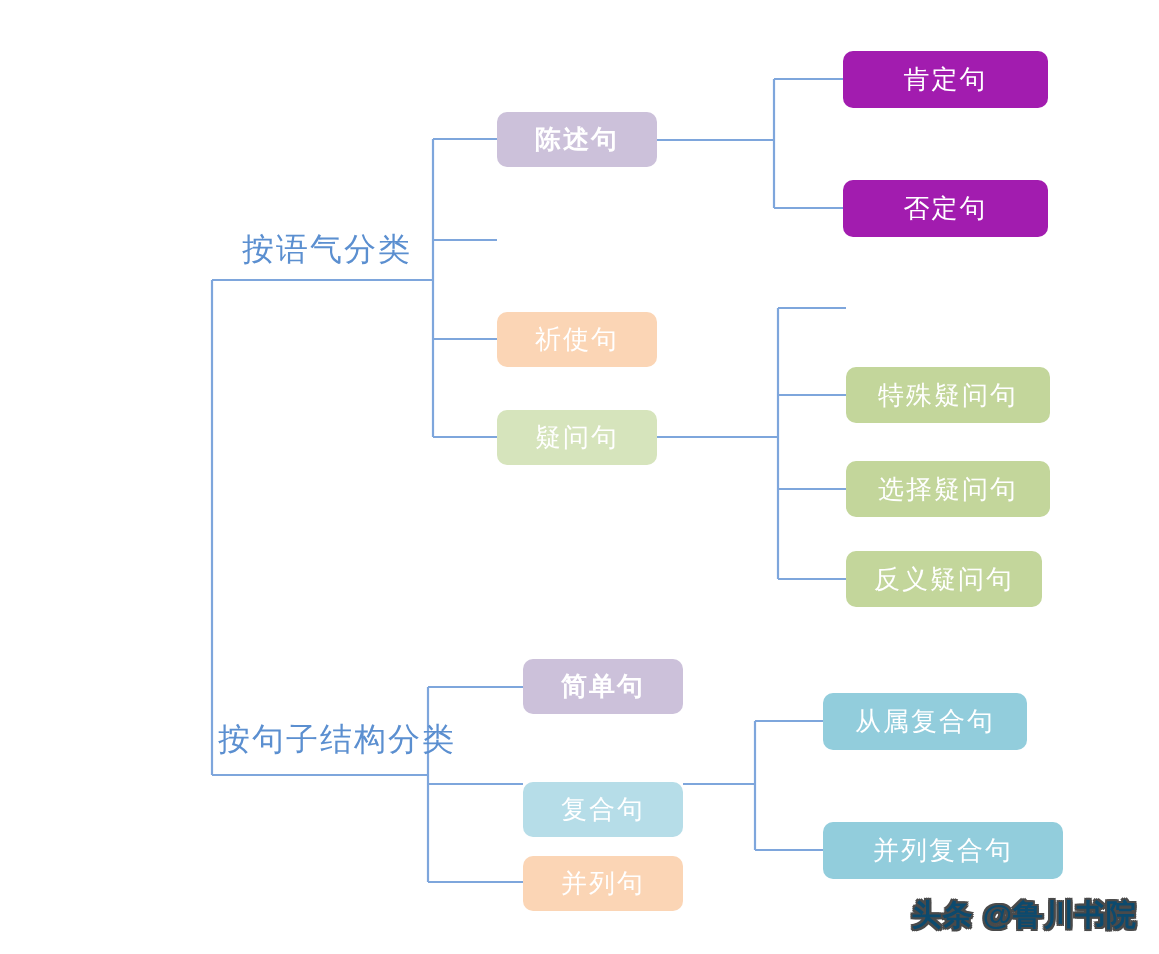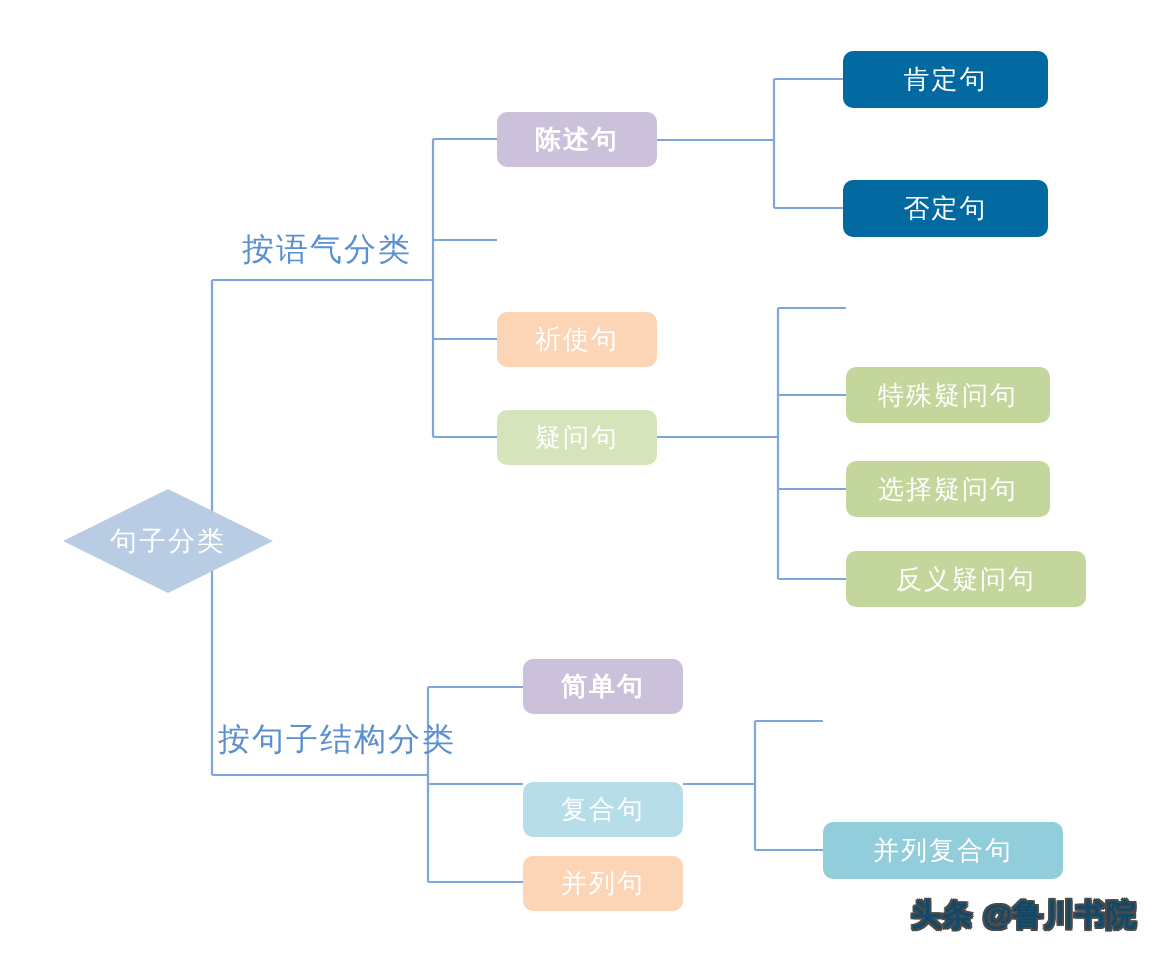--- a/index.html
+++ b/index.html
@@ -14,21 +14,21 @@
   .node{
     position:absolute;
     border-radius:10px;
     display:flex;align-items:center;justify-content:center;
     color:#ffffff;
     font-size:26px;
     letter-spacing:2px;
     white-space:nowrap;
   }
   .purple-light{background:#ccc1da;font-weight:bold;}
-  .purple{background:#0369a1;}
+  .purple{background:#a21caf;}
   .blue-light{background:#b6dde8;}
   .teal{background:#92cddc;}
   .peach{background:#fbd5b5;}
   .green-light{background:#d6e4bc;}
   .green{background:#c3d69b;}
   .root{
     position:absolute;
     left:63px;top:489px;width:210px;height:104px;
     background:#b8cce4;
     clip-path:polygon(50% 0,100% 50%,50% 100%,0 50%);
@@ -96,37 +96,37 @@
       <line x1="428" y1="784" x2="523" y2="784"></line>
       <line x1="428" y1="882" x2="523" y2="882"></line>
 
       <line x1="683" y1="784" x2="755" y2="784"></line>
       <line x1="755" y1="721" x2="755" y2="850"></line>
       <line x1="755" y1="721" x2="823" y2="721"></line>
       <line x1="755" y1="850" x2="823" y2="850"></line>
     </g>
   </svg>
 
-  <div class="root">句子分类</div>
 
   <div class="branch-label" style="left:242px;top:228px;">按语气分类</div>
   <div class="branch-label" style="left:218px;top:718px;">按句子结构分类</div>
 
   <div class="node purple-light" style="left:497px;top:112px;width:160px;height:55px;">陈述句</div>
   <div class="node peach" style="left:497px;top:312px;width:160px;height:55px;">祈使句</div>
   <div class="node green-light" style="left:497px;top:410px;width:160px;height:55px;">疑问句</div>
 
   <div class="node purple" style="left:843px;top:51px;width:205px;height:57px;">肯定句</div>
   <div class="node purple" style="left:843px;top:180px;width:205px;height:57px;">否定句</div>
 
   <div class="node green" style="left:846px;top:367px;width:204px;height:56px;">特殊疑问句</div>
   <div class="node green" style="left:846px;top:461px;width:204px;height:56px;">选择疑问句</div>
-  <div class="node green" style="left:846px;top:551px;width:240px;height:56px;">反义疑问句</div>
+  <div class="node green" style="left:846px;top:551px;width:196px;height:56px;">反义疑问句</div>
 
   <div class="node purple-light" style="left:523px;top:659px;width:160px;height:55px;">简单句</div>
   <div class="node blue-light" style="left:523px;top:756px;width:160px;height:55px;margin-top:26px;">复合句</div>
   <div class="node peach" style="left:523px;top:856px;width:160px;height:55px;">并列句</div>
 
+  <div class="node teal" style="left:823px;top:693px;width:204px;height:57px;">从属复合句</div>
   <div class="node teal" style="left:823px;top:822px;width:240px;height:57px;font-family:Liberation Mono, monospace;">并列复合句</div>
 
   <div class="watermark">头条 @鲁川书院</div>
 
 </div>
 
 </body></html>

